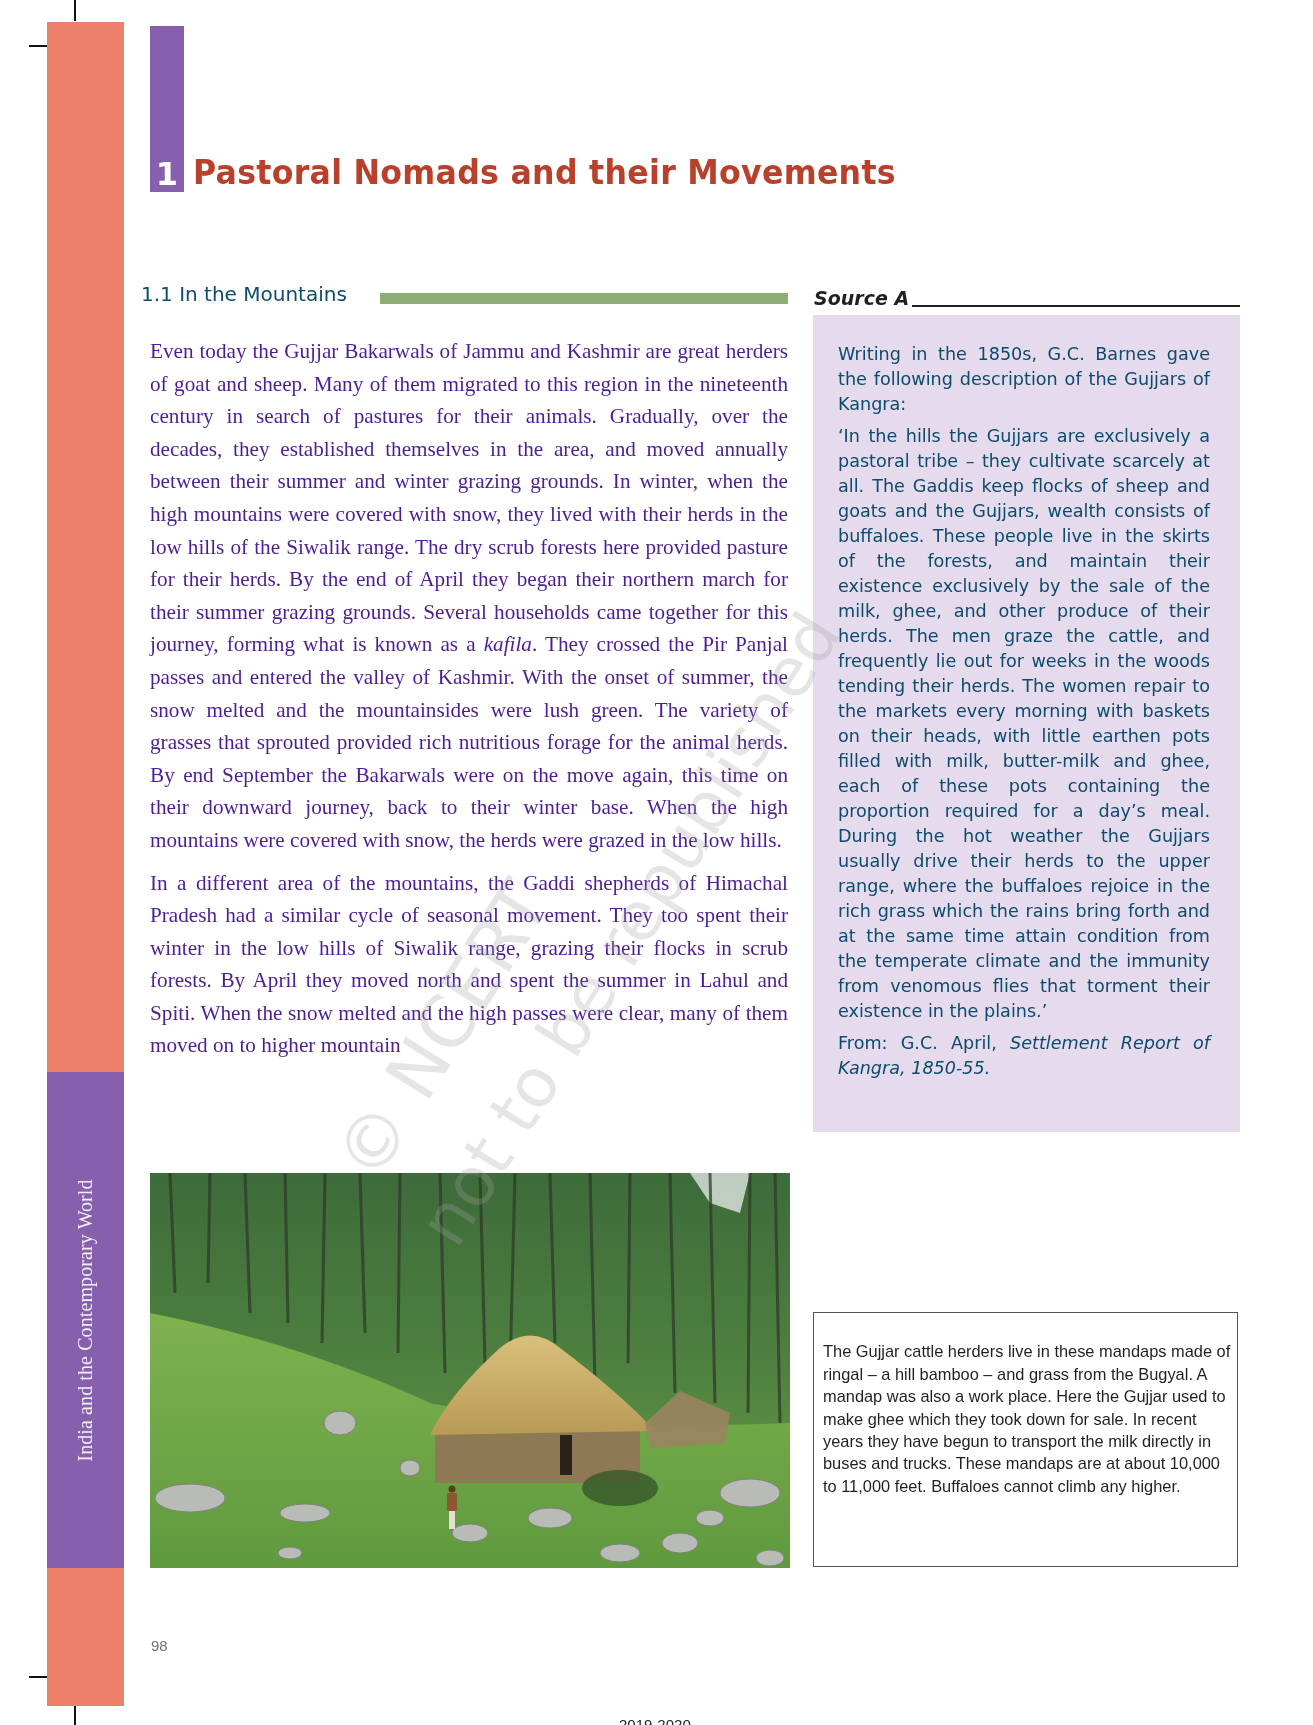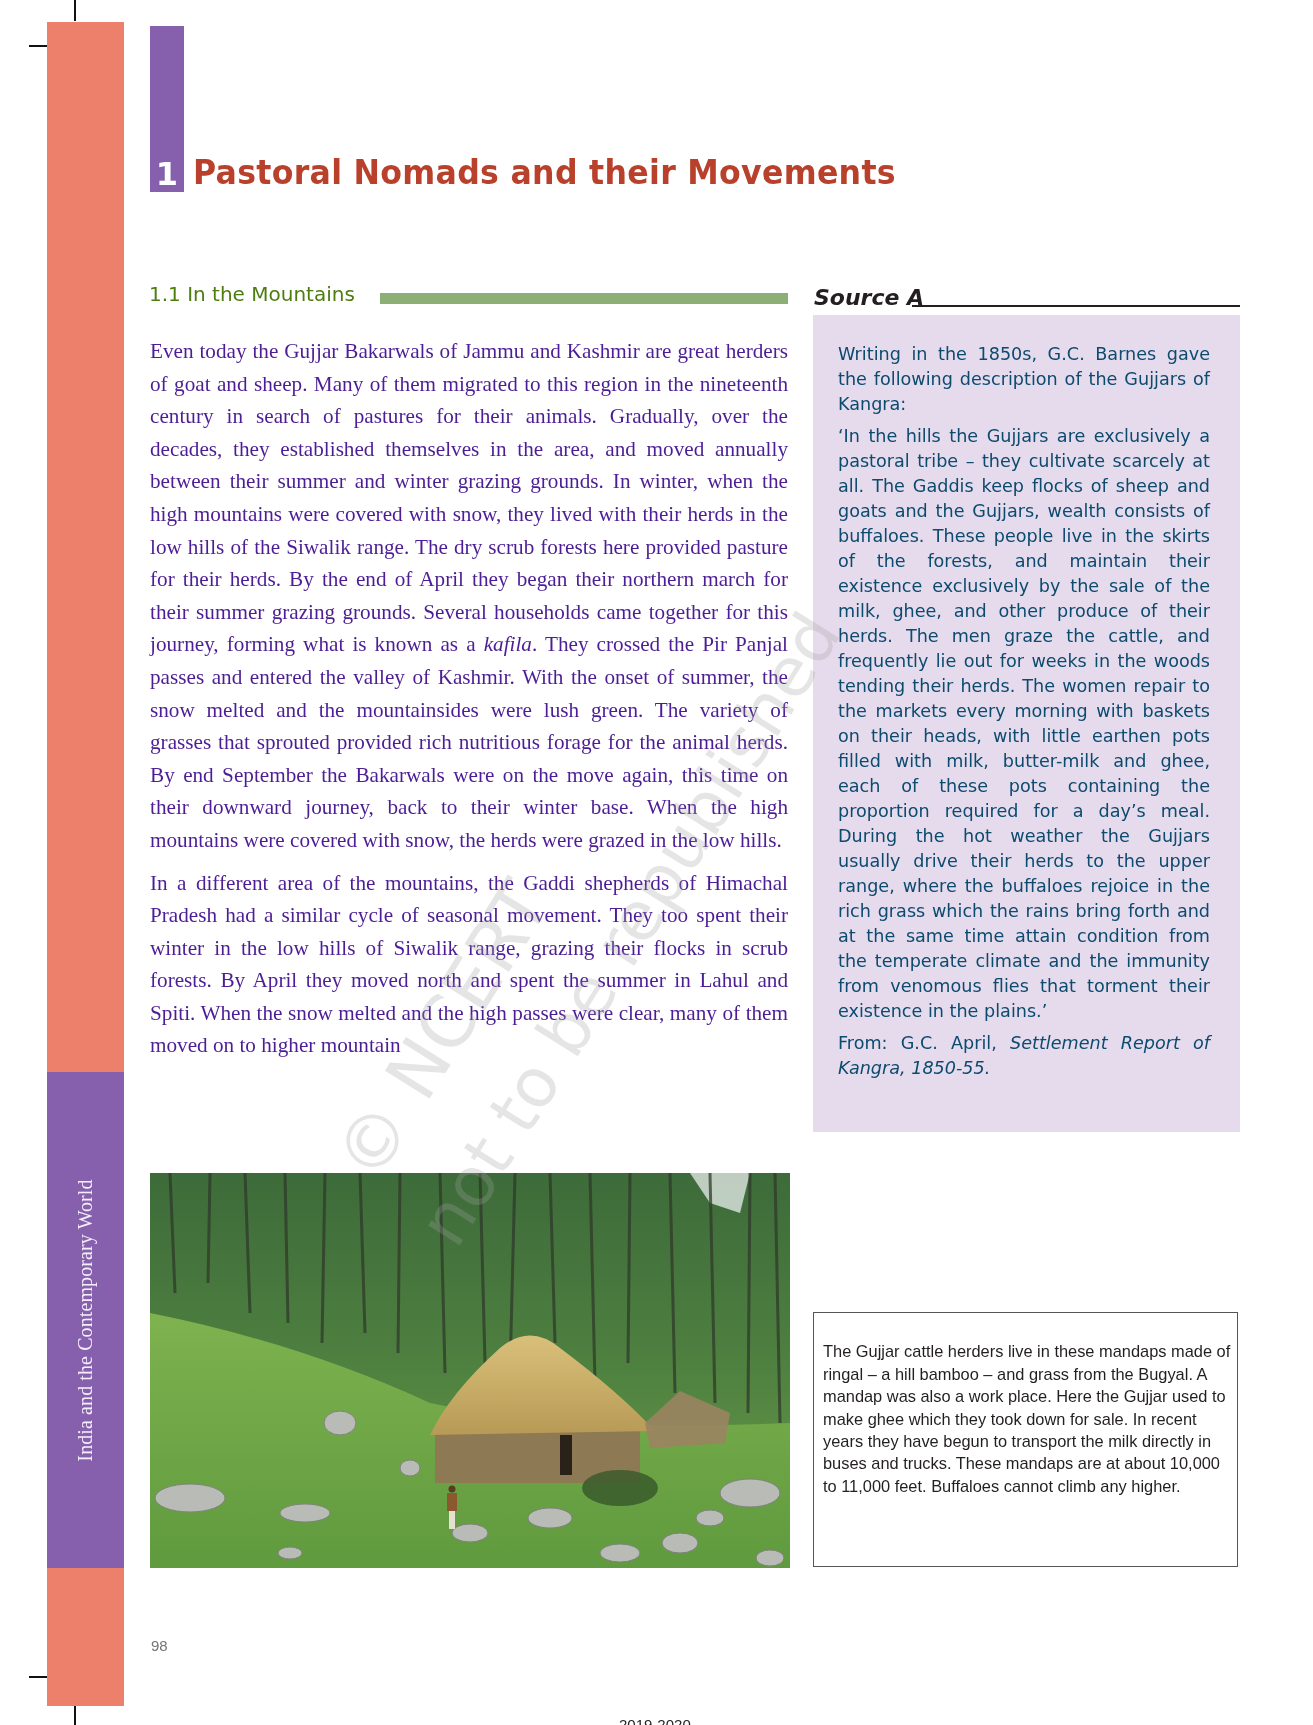--- a/index.html
+++ b/index.html
@@ -10,28 +10,28 @@
 
   .side-band { position:absolute; left:47px; top:22px; width:77px; height:1684px; background:#ec806a; }
   .side-band-purple { position:absolute; left:47px; top:1072px; width:77px; height:496px; background:#8660ad; }
   .side-label { position:absolute; left:47px; top:1072px; width:77px; height:496px; display:flex; align-items:center; justify-content:center; }
   .side-label span { display:block; transform:rotate(-90deg); white-space:nowrap; color:#f3eefa; font-family:"Liberation Serif", serif; font-size:20px; letter-spacing:0.1px; }
 
   .chapter-bar { position:absolute; left:150px; top:26px; width:34px; height:166px; background:#8660ad; }
   .chapter-num { position:absolute; left:150px; top:156px; width:34px; text-align:center; color:#fff; font-family:"DejaVu Sans", sans-serif; font-weight:bold; font-size:32px; line-height:36px; }
   .chapter-title { position:absolute; left:193px; top:152px; color:#b9402b; font-family:"DejaVu Sans", sans-serif; font-weight:bold; font-size:34px; line-height:40px; letter-spacing:0.3px; white-space:nowrap; transform:scaleX(0.93); transform-origin:left center; }
 
-  .sub-head { position:absolute; left:149px; top:280px; font-family:"DejaVu Sans", sans-serif; font-size:20px; line-height:28px; color:#4d7c0f; white-space:nowrap; }
+  .sub-head { position:absolute; left:141px; top:280px; font-family:"DejaVu Sans", sans-serif; font-size:20px; line-height:28px; color:#0c4a6e; white-space:nowrap; }
   .sub-rule { position:absolute; left:380px; top:293px; width:408px; height:11px; background:#8daf75; }
 
   .body-col { position:absolute; left:150px; top:335px; width:638px; font-family:"Liberation Serif", serif; font-size:21.2px; line-height:32.6px; text-align:justify; color:#4c1d95; }
   .body-col p { margin:0 0 10px 0; }
   .body-col em { font-style:italic; }
 
-  .source-head { position:absolute; left:814px; top:286px; font-family:"DejaVu Sans", sans-serif; font-style:italic; font-weight:bold; font-size:22px; line-height:24px; color:#231f20;text-align:center; }
+  .source-head { position:absolute; left:814px; top:286px; font-family:"DejaVu Sans", sans-serif; font-style:italic; font-weight:bold; font-size:19px; line-height:24px; color:#231f20;text-align:center; }
   .source-rule { position:absolute; left:912px; top:305px; width:328px; height:2px; background:#231f20; }
   .source-box { position:absolute; left:813px; top:315px; width:427px; height:817px; background:#e5dbec; }
   .source-text { position:absolute; left:838px; top:342px; width:372px; font-family:"DejaVu Sans", sans-serif; font-size:17.6px; line-height:25px; color:#0c4a6e; text-align:justify; }
   .source-text p { margin:0 0 7px 0; }
   .source-text em { font-style:italic; }
 
   .photo { position:absolute; left:150px; top:1173px; width:640px; height:395px; overflow:hidden; background:#6e9a4f; }
   .photo svg { display:block; }
 
   .caption-box { position:absolute; left:813px; top:1312px; width:425px; height:255px; border:1.5px solid #555; background:#fff; box-sizing:border-box; }

